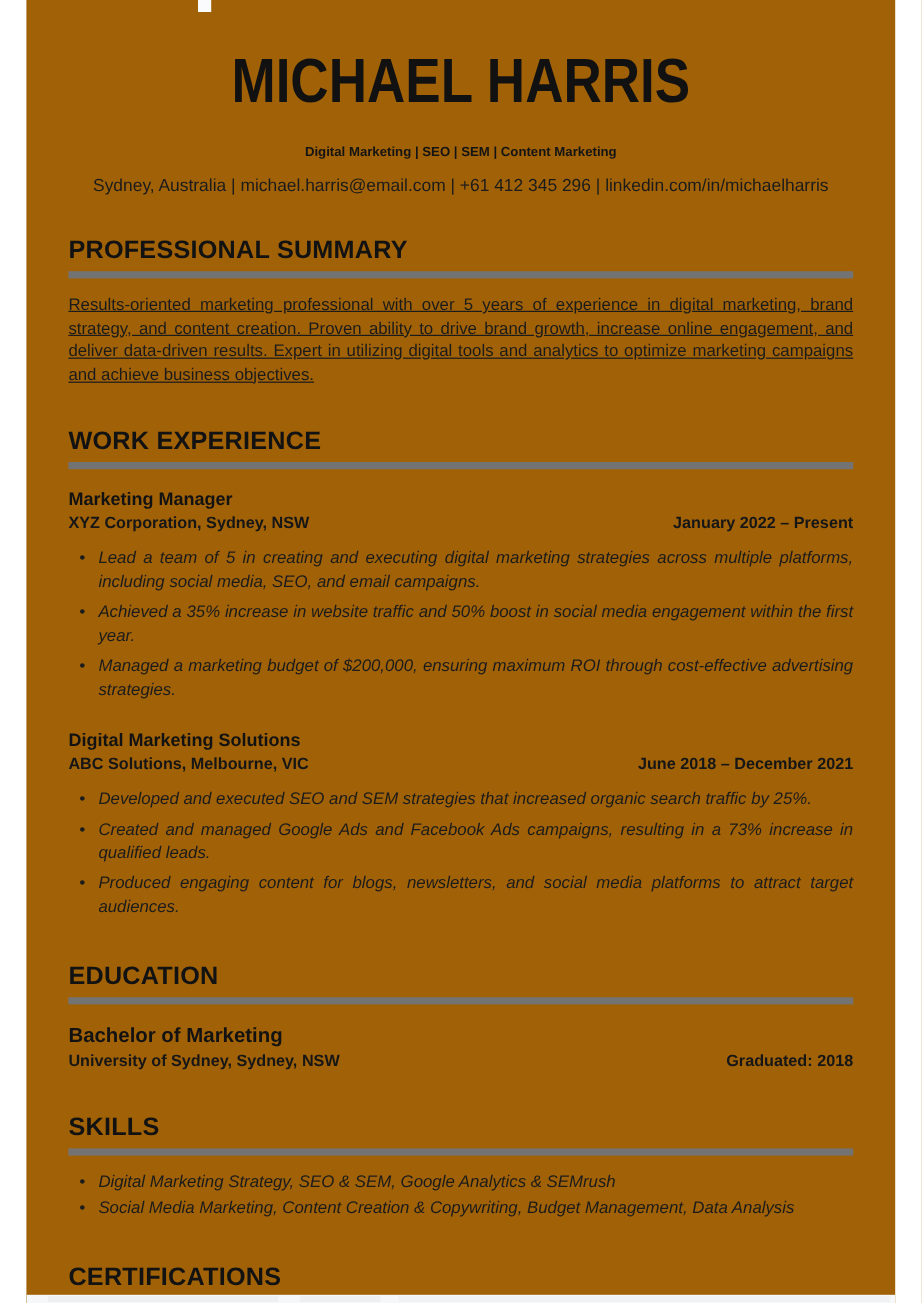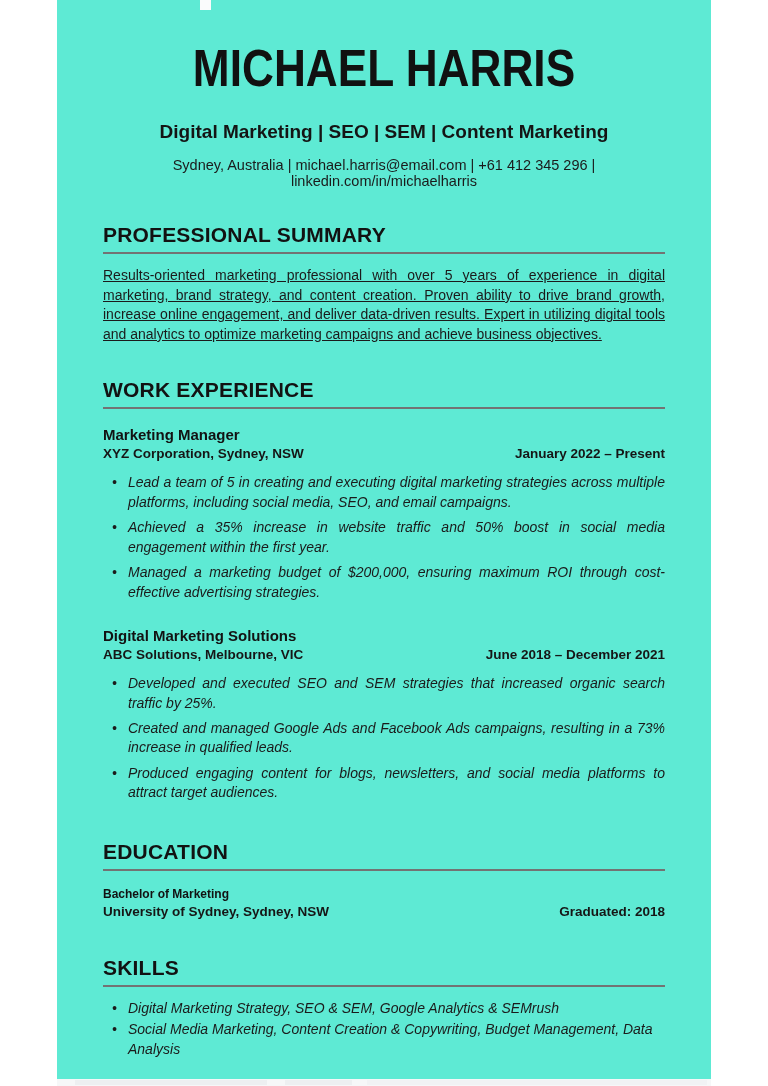--- a/index.html
+++ b/index.html
@@ -1,23 +1,23 @@
 <!DOCTYPE html>
 <html><head>
 <meta charset="utf-8">
 <style>
   html, body { margin: 0; padding: 0; background: #ffffff; }
   .page {
     position: relative;
-    width: 654px;
+    width: 724px;
     height: 1086px;
     margin: 0 auto;
-    background: #5eead4;
+    background: #a16207;
     box-sizing: border-box;
-    padding: 0 46px;
+    padding: 0 35px;
     overflow: hidden;
     font-family: "Liberation Sans", "DejaVu Sans", sans-serif;
     color: #161616;
   }
   .page * { box-sizing: border-box; }
 
   
   h1.name {
     margin: 42px 0 0;
     text-align: center;
@@ -26,39 +26,39 @@
     font-weight: bold;
     letter-spacing: 0px;
     transform: scaleX(0.85);
     transform-origin: center top;
     color: #111111;
     white-space: nowrap;
   }
   .tagline {
     margin: 27px 0 0;
     text-align: center;
-    font-size: 19px;
+    font-size: 11px;
     font-weight: bold;
     color: #141414;
   }
   .contact {
     margin: 14px 0 0;
     text-align: center;
     font-size: 14.5px;
     color: #1b1b1b;
   }
 
   
   h2.section-heading {
     margin: 34px 0 0;
     font-size: 21px;
     font-weight: bold;
     letter-spacing: 0.2px;
     color: #121212;
-    border-bottom: 2px solid #737373;
+    border-bottom: 6px solid #737373;
     padding-bottom: 5px;
   }
   h2.mt-lg { margin-top: 37px; }
 
   
   .summary-text {
     margin: 12px 0 0;
     font-size: 14px;
     line-height: 1.4;
     text-align: justify;
@@ -104,21 +104,21 @@
     position: absolute;
     left: 9px;
     top: 0;
   }
   ul.bullets.justified li { text-align: justify; }
   ul.bullets.tight li { margin-bottom: 2px; }
 
   
   .degree {
     margin: 16px 0 0;
-    font-size: 12px;
+    font-size: 17px;
     font-weight: bold;
     color: #121212;
   }
 
   
   .scan-strip {
     position: absolute;
     left: 0; right: 0; bottom: 0;
     height: 7px;
     background: #f6f7f8;

